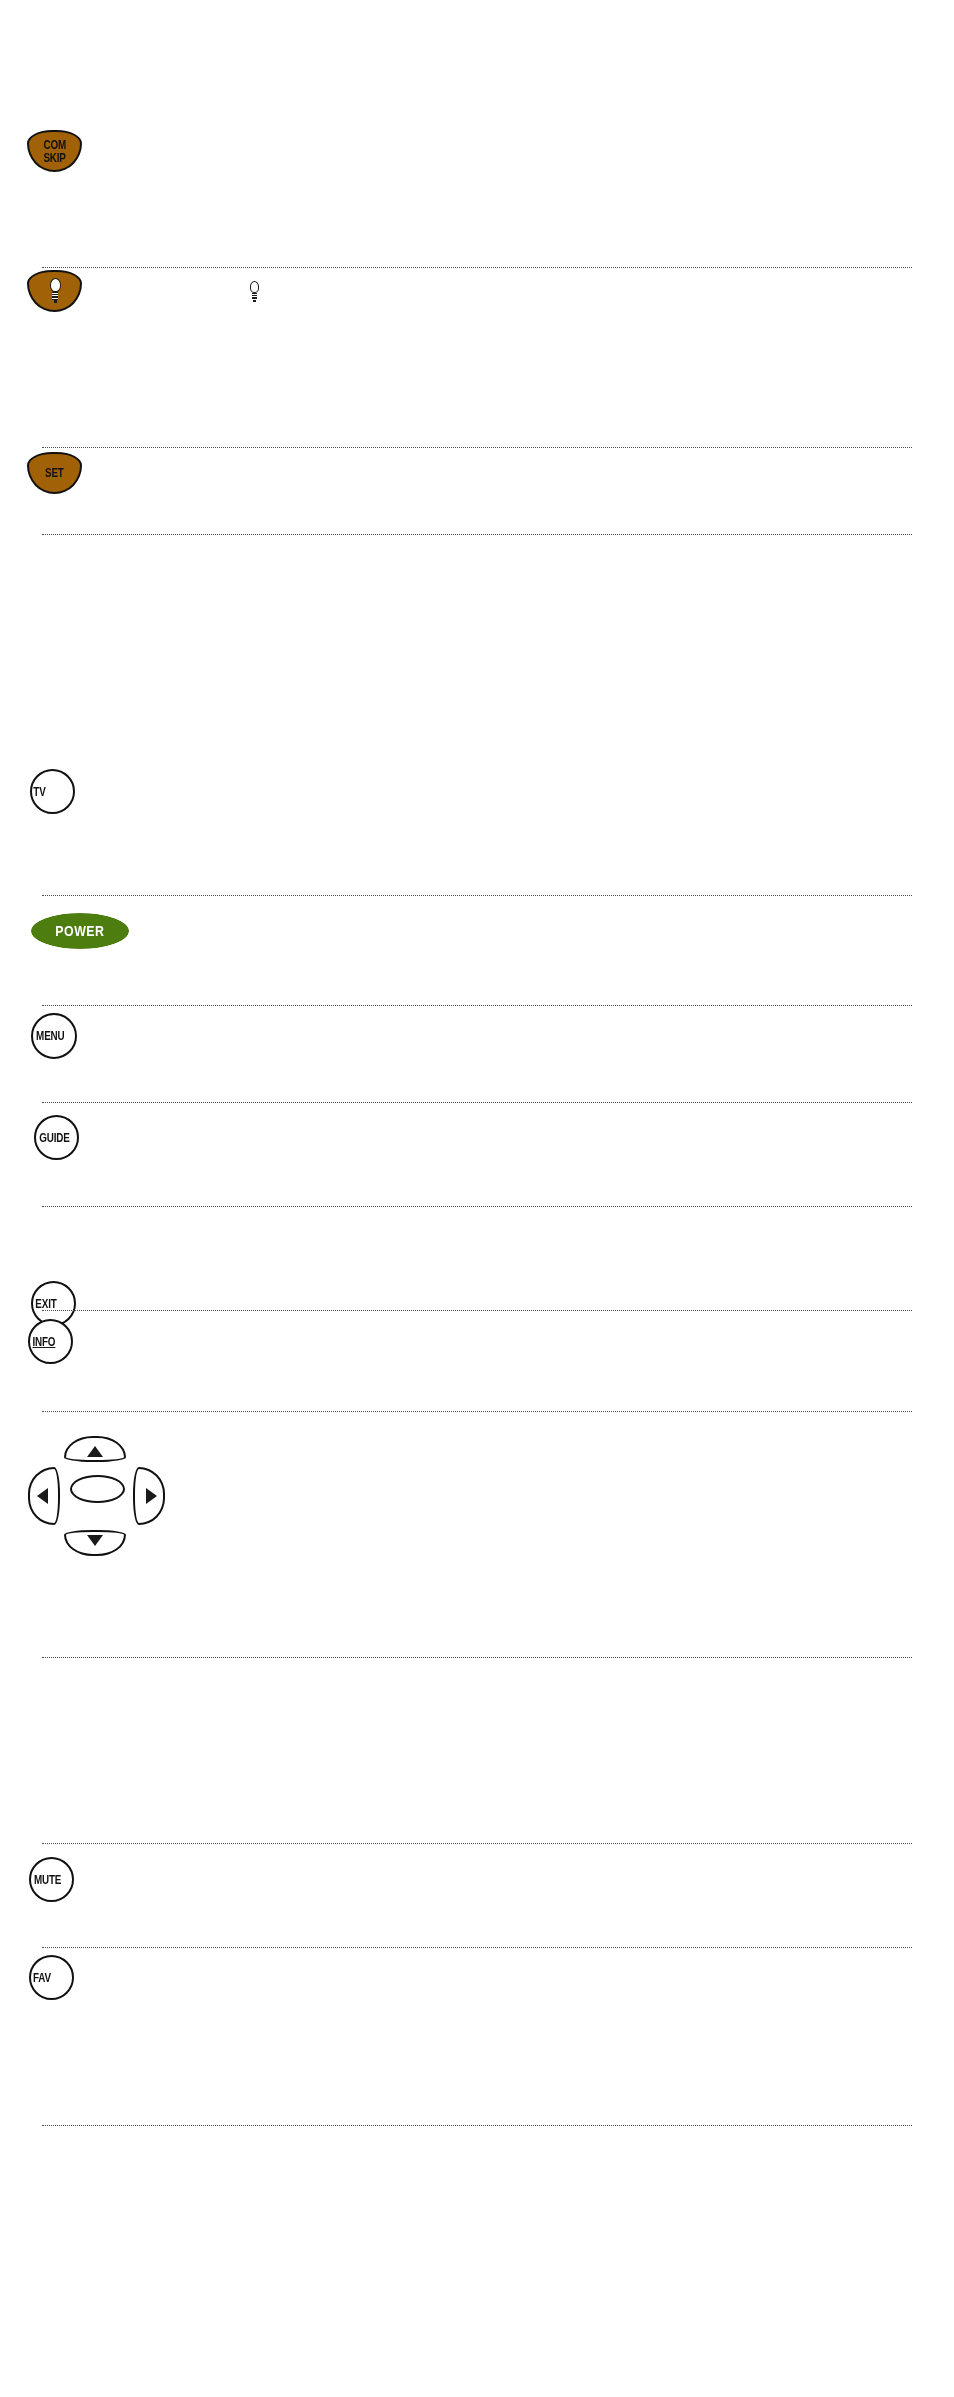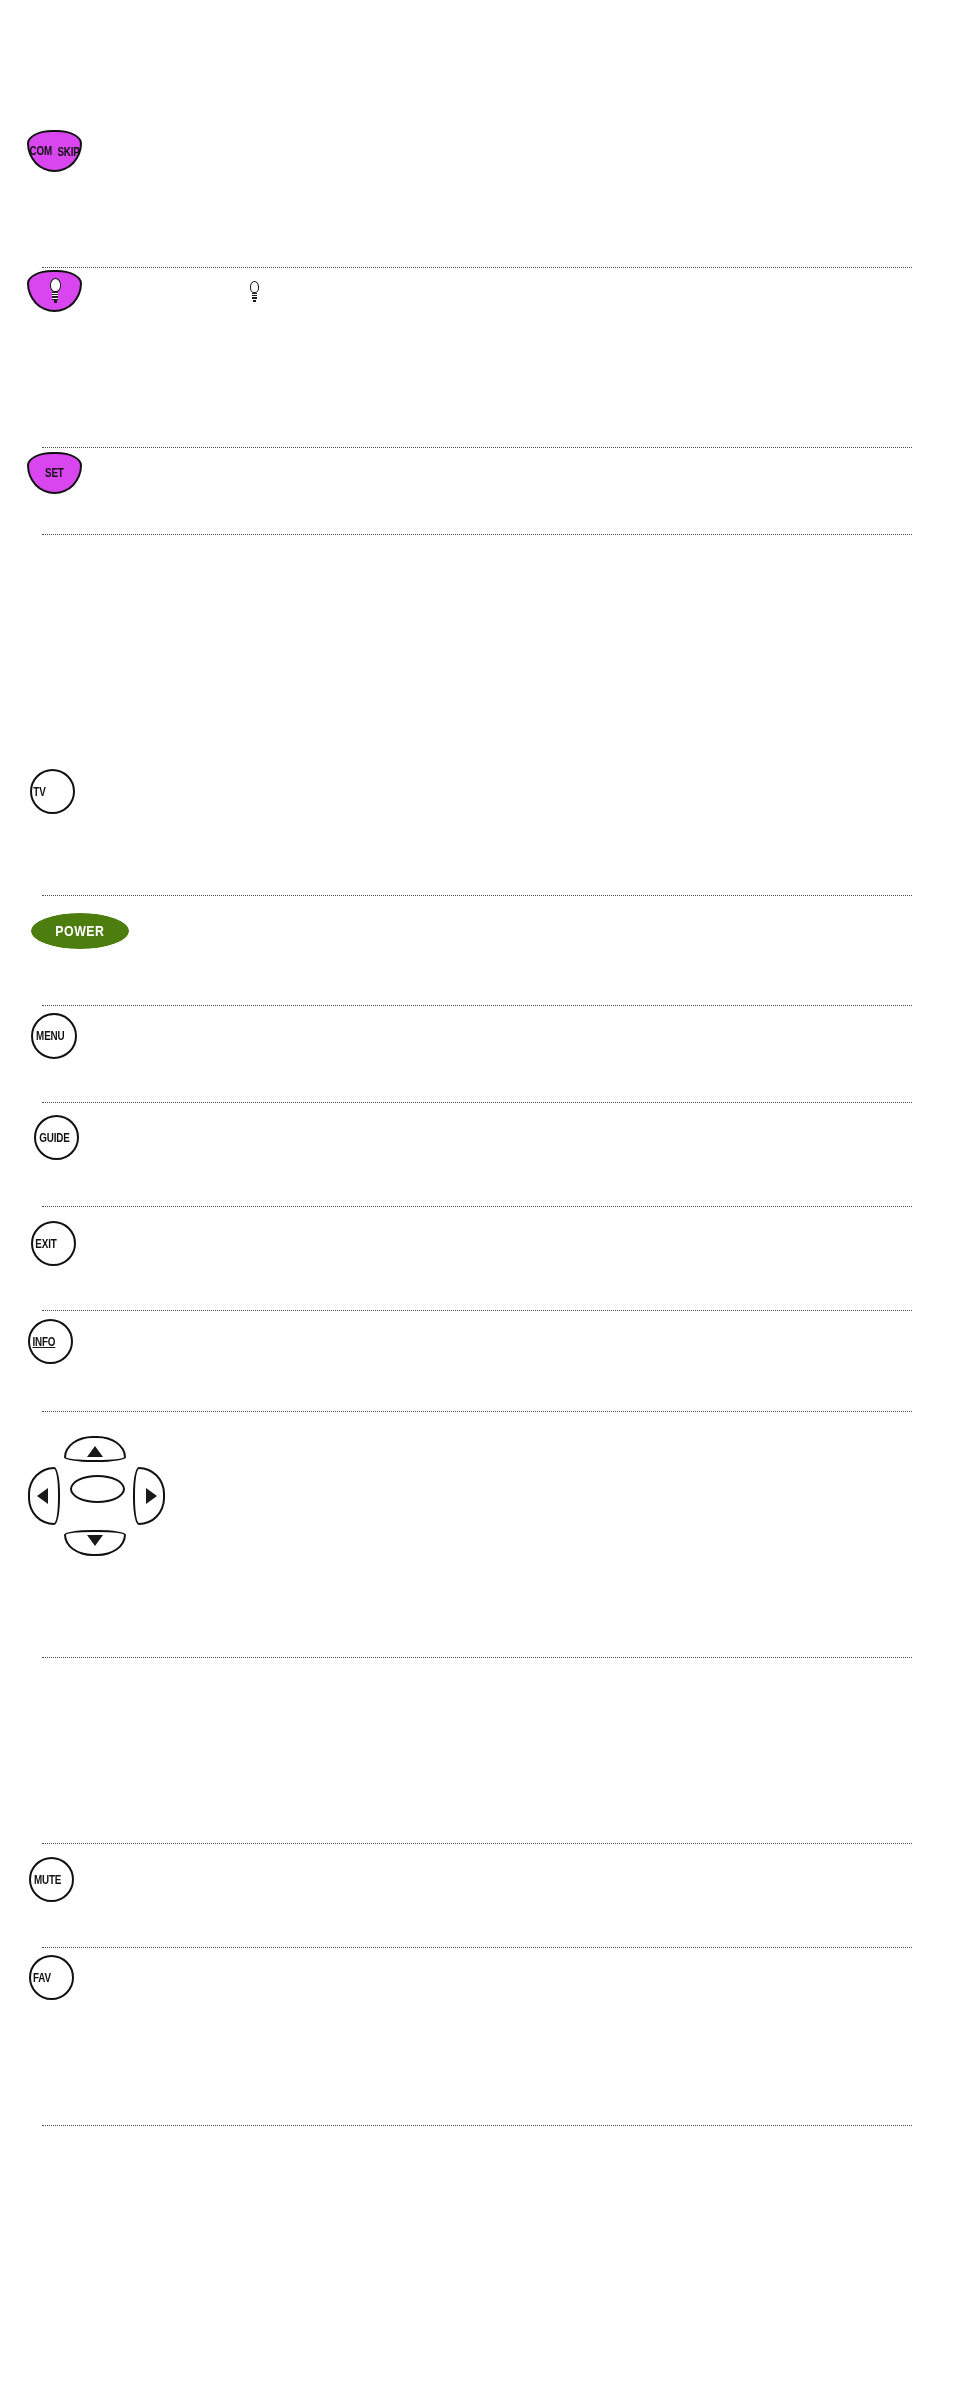--- a/index.html
+++ b/index.html
@@ -48,27 +48,27 @@
     display: flex;
     align-items: center;
     justify-content: flex-start;
     box-sizing: border-box;
   }
 
   
   .dome-btn {
     position: absolute;
     border: 2.4px solid #111111;
-    background: #d946ef;
+    background: #a16207;
     box-sizing: border-box;
     border-radius: 46% 46% 50% 50% / 32% 32% 68% 68%;
     display: flex;
     align-items: center;
     justify-content: center;
-    flex-direction: row;
+    flex-direction: column;
   }
 
   
   .power-btn {
     position: absolute;
     background: #4d7c0f;
     border-radius: 50% 50% 50% 50% / 50% 50% 50% 50%;
     display: flex;
     align-items: center;
     justify-content: center;
@@ -253,21 +253,21 @@
   </div>
 
   <div class="sep" style="top:1102px;"></div>
 
   <div class="circle-btn" style="left:34px; top:1115px; width:45px; height:45px;">
     <span class="btn-label" style="font-size:12px;">GUIDE</span>
   </div>
 
   <div class="sep" style="top:1206px;"></div>
 
-  <div class="circle-btn" style="left:31px; top:1221px; width:45px; height:45px;">
+  <div class="circle-btn" style="left:31px; top:1281px; width:45px; height:45px;">
     <span class="btn-label" style="font-size:12px;">EXIT</span>
   </div>
 
   <div class="sep" style="top:1310px;"></div>
 
   <div class="circle-btn" style="left:28px; top:1319px; width:45px; height:45px;text-decoration:underline;">
     <span class="btn-label" style="font-size:12px;">INFO</span>
   </div>
 
   <div class="sep" style="top:1411px;"></div>

